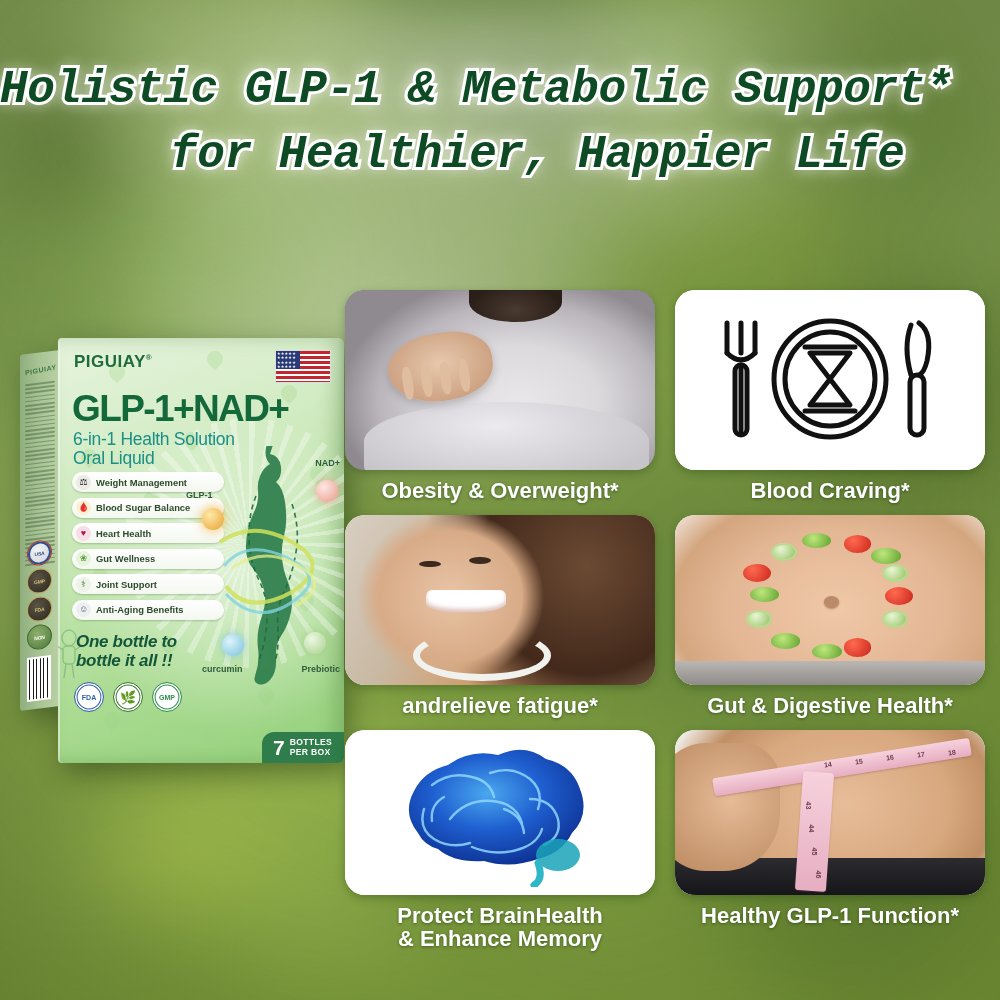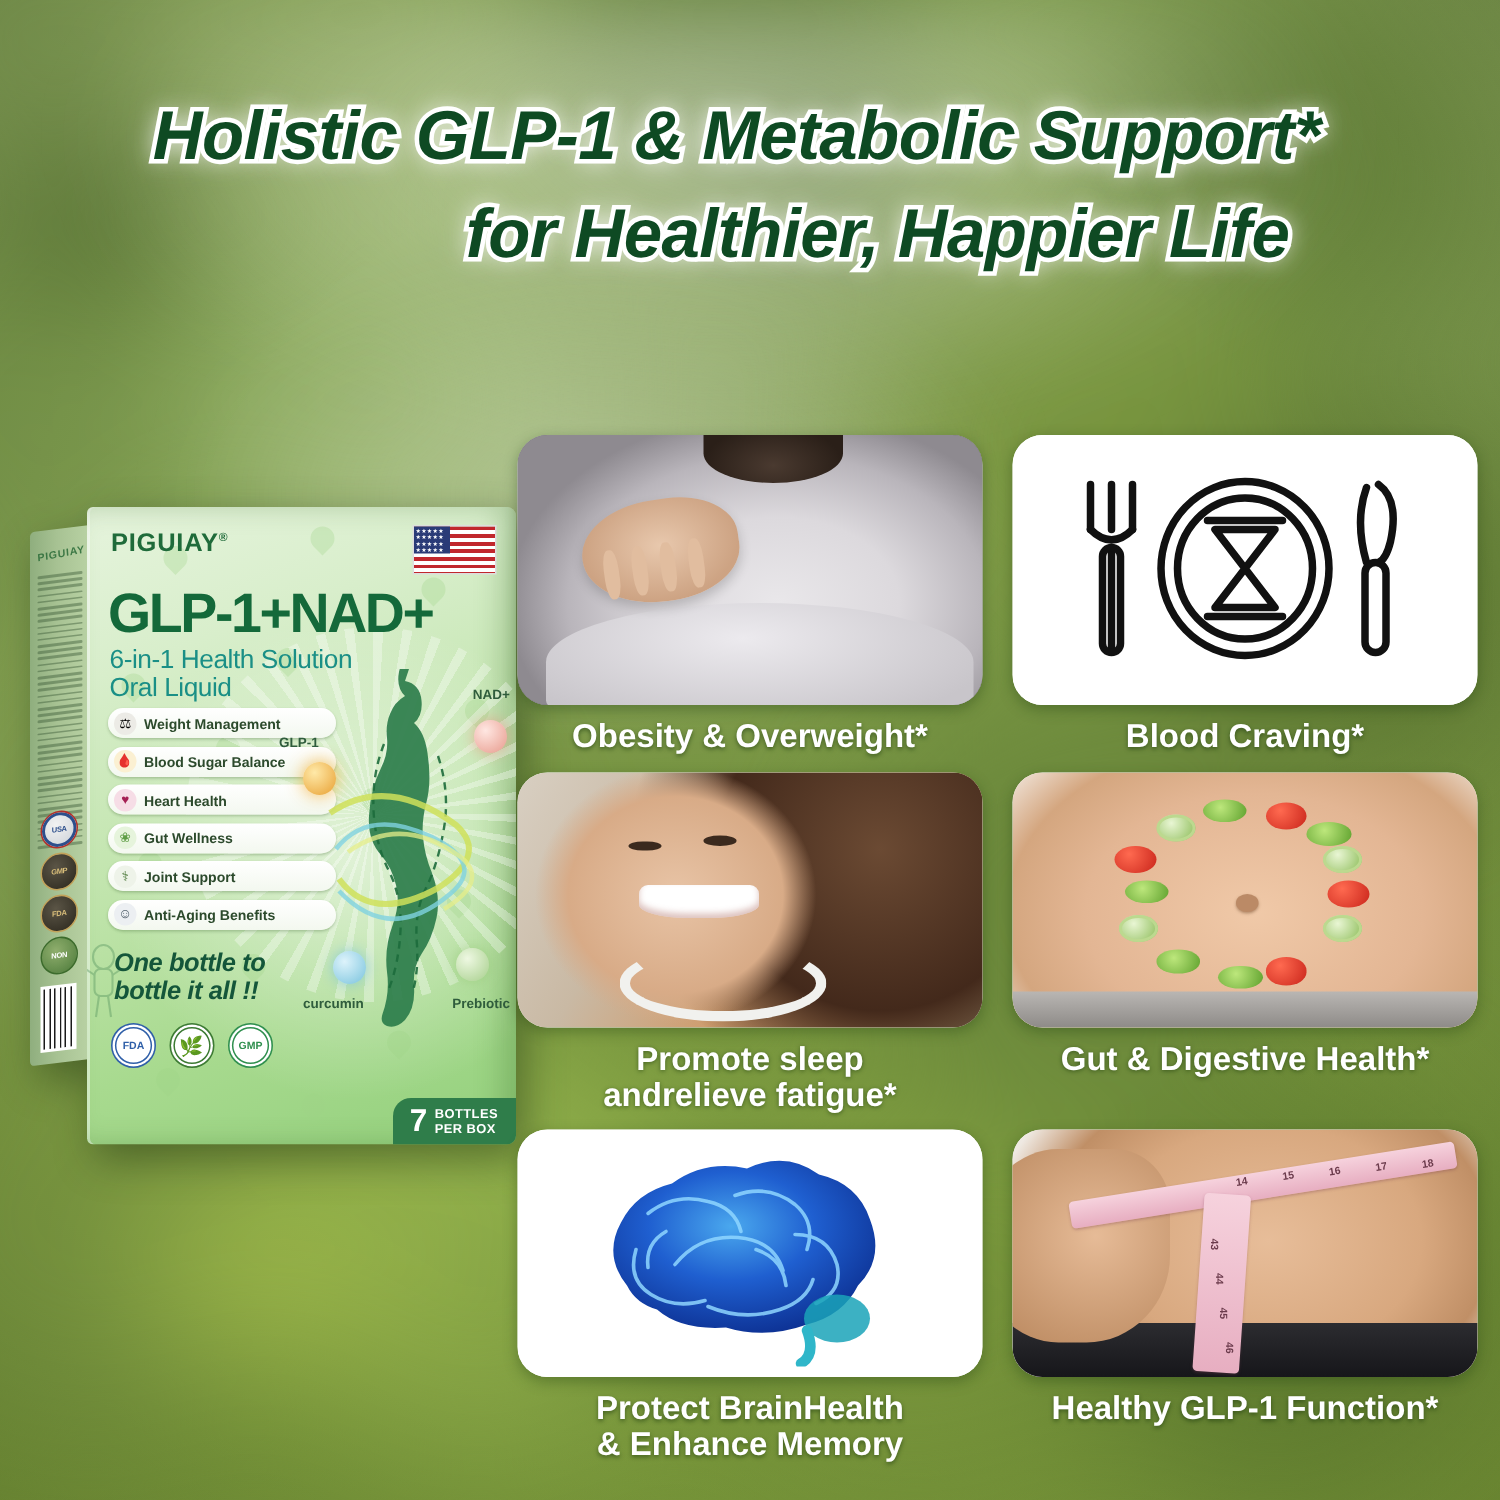--- a/index.html
+++ b/index.html
@@ -29,21 +29,21 @@
     filter:blur(30px);
   }
   .vign{
     position:absolute;inset:0;
     background:radial-gradient(ellipse 85% 80% at 50% 45%,rgba(0,0,0,0) 45%,rgba(30,45,10,.30) 100%);
   }
 
   
   #headline{
     position:absolute;left:0;right:0;top:58px;
-    text-align:center;z-index:6;pointer-events:none;
+    text-align:left;z-index:6;pointer-events:none;font-family:Liberation Mono, monospace;
   }
   #headline .line{
     font-size:46px;font-weight:bold;font-style:italic;
     color:#0e4a23;line-height:1.42;letter-spacing:-.4px;
     -webkit-text-stroke:6px #ffffff;
     paint-order:stroke fill;
     text-shadow:0 0 14px rgba(255,255,255,.85),0 0 22px rgba(255,255,255,.55);
     white-space:nowrap;
   }
   #headline .l1{padding-right:18px;}
@@ -597,21 +597,20 @@
     <div class="fcell">
       <div class="fcard h2">
         <div class="ph runner">
           <div class="eye e1"></div>
           <div class="eye e2"></div>
           <div class="smile"></div>
           <div class="phones"></div>
         </div>
       </div>
       <div class="fcap">
-        <div>Promote sleep</div>
         <div>andrelieve fatigue*</div>
       </div>
     </div>
 
     <div class="fcell">
       <div class="fcard h2">
         <div class="ph gut">
           <div class="waist"></div>
           <div class="navel"></div>
           <div class="ring">

